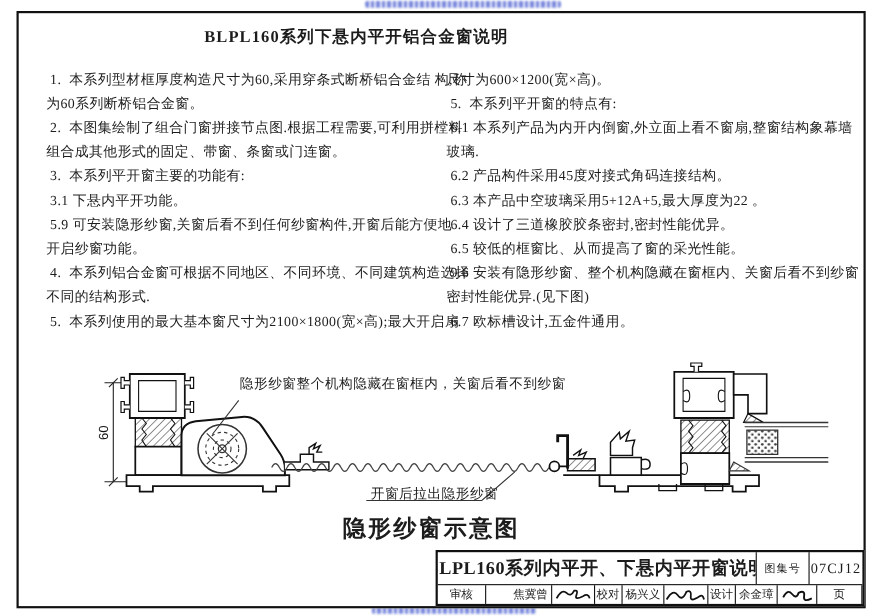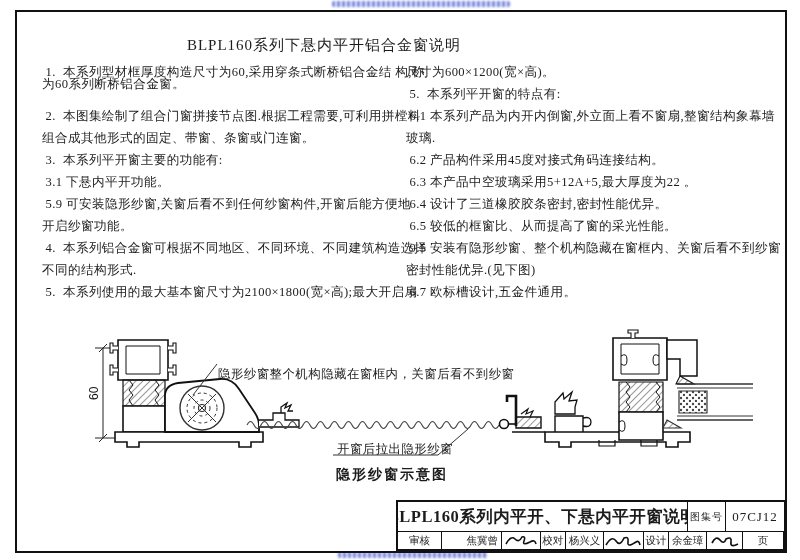--- a/index.html
+++ b/index.html
@@ -14,94 +14,94 @@
     background:repeating-linear-gradient(90deg,#4a5fd0 0 3px,rgba(74,95,208,.15) 3px 5px);
     filter:blur(1px);opacity:.75;
   }
   #wm-top{left:332px;top:1px;width:178px;}
   #wm-bottom{left:338px;top:552px;width:150px;}
   .page-border{
     position:absolute;left:15px;top:10px;width:768px;height:539px;
     border:2.5px solid #111;background:#fff;
   }
   .doc-title{
-    position:absolute;left:0;top:36px;width:648px;text-align:center;
-    font-size:15px;font-weight:normal;letter-spacing:1px;
+    position:absolute;left:0;top:24px;width:648px;text-align:center;
+    font-size:15px;font-weight:bold;letter-spacing:1px;
   }
   .note-line{
     position:absolute;font-size:12.6px;white-space:pre;letter-spacing:.4px;
   }
   .col-left{left:42px;width:360px;}
   .col-right{left:406px;width:372px;}
   .callout{
     position:absolute;font-size:12.4px;white-space:nowrap;letter-spacing:.5px;
   }
   .drawing-caption{
     position:absolute;left:392px;top:466px;transform:translateX(-50%);
-    font-size:14px;font-weight:bold;letter-spacing:2px;text-align:center;
+    font-size:21px;font-weight:bold;letter-spacing:2px;text-align:center;
   }
   svg.drawing{position:absolute;left:85px;top:318px;}
   svg.drawing *{vector-effect:non-scaling-stroke;}
   
   .title-block{
     position:absolute;left:396px;top:500px;width:390px;height:51px;
     border:2px solid #111;box-sizing:border-box;background:#fff;
     display:flex;flex-direction:column;font-family:"Liberation Serif","DejaVu Serif",serif;
   }
   .tb-row{display:flex;box-sizing:border-box;}
   .tb-row1{height:30px;border-bottom:1.5px solid #111;}
   .tb-row2{height:17px;flex:1;}
   .tb-cell{
     box-sizing:border-box;border-right:1.2px solid #111;
     display:flex;align-items:center;justify-content:center;
     overflow:hidden;white-space:nowrap;
   }
   .tb-cell:last-child{border-right:none;}
   .tb-main-title{width:290px;font-size:16.5px;font-weight:bold;letter-spacing:.5px;}
-  .tb-atlas-label{width:38px;font-size:10px;letter-spacing:1px;}
+  .tb-atlas-label{width:48px;font-size:10px;letter-spacing:1px;}
   .tb-atlas-no{flex:1;font-size:13px;letter-spacing:1px;}
   .tb-small{font-size:10.5px;}
   .tb-sig svg{display:block;}
   .c-shenhe{width:45px;}  .c-name1{width:39px;margin-left:22px;} .c-sig1{width:40px;}
   .c-jiaodui{width:26px;} .c-name2{width:39px;} .c-sig2{width:41px;}
   .c-sheji{width:26px;}   .c-name3{width:39px;text-align:right;} .c-sig3{width:37px;}
   .c-page-label{width:42px;font-size:10.5px;}
   .c-page-no{flex:1;font-size:13px;margin-top:48px;}
 </style>
 </head>
 <body>
 
 <div id="wm-top" class="watermark"></div>
 <div id="wm-bottom" class="watermark"></div>
 
 <div class="page-border"></div>
 
 <div class="doc-title">BLPL160系列下悬内平开铝合金窗说明</div>
 
 <div class="note-line col-left" style="top:64px"> 1.  本系列型材框厚度构造尺寸为60,采用穿条式断桥铝合金结 构,称</div>
-<div class="note-line col-left" style="top:76px">为60系列断桥铝合金窗。</div>
+<div class="note-line col-left" style="top:86px">为60系列断桥铝合金窗。</div>
 <div class="note-line col-left" style="top:108px"> 2.  本图集绘制了组合门窗拼接节点图.根据工程需要,可利用拼樘料</div>
 <div class="note-line col-left" style="top:130px">组合成其他形式的固定、带窗、条窗或门连窗。</div>
 <div class="note-line col-left" style="top:152px"> 3.  本系列平开窗主要的功能有:</div>
 <div class="note-line col-left" style="top:174px"> 3.1 下悬内平开功能。</div>
 <div class="note-line col-left" style="top:196px"> 5.9 可安装隐形纱窗,关窗后看不到任何纱窗构件,开窗后能方便地</div>
 <div class="note-line col-left" style="top:218px">开启纱窗功能。</div>
 <div class="note-line col-left" style="top:240px"> 4.  本系列铝合金窗可根据不同地区、不同环境、不同建筑构造选择</div>
 <div class="note-line col-left" style="top:262px">不同的结构形式.</div>
 <div class="note-line col-left" style="top:284px"> 5.  本系列使用的最大基本窗尺寸为2100×1800(宽×高);最大开启扇</div>
 
 <div class="note-line col-right" style="top:64px">尺寸为600×1200(宽×高)。</div>
 <div class="note-line col-right" style="top:86px"> 5.  本系列平开窗的特点有:</div>
 <div class="note-line col-right" style="top:108px"> 6.1 本系列产品为内开内倒窗,外立面上看不窗扇,整窗结构象幕墙</div>
 <div class="note-line col-right" style="top:130px">玻璃.</div>
 <div class="note-line col-right" style="top:152px"> 6.2 产品构件采用45度对接式角码连接结构。</div>
 <div class="note-line col-right" style="top:174px"> 6.3 本产品中空玻璃采用5+12A+5,最大厚度为22 。</div>
 <div class="note-line col-right" style="top:196px"> 6.4 设计了三道橡胶胶条密封,密封性能优异。</div>
 <div class="note-line col-right" style="top:218px"> 6.5 较低的框窗比、从而提高了窗的采光性能。</div>
-<div class="note-line col-right" style="top:240px"> 9.5 安装有隐形纱窗、整个机构隐藏在窗框内、关窗后看不到纱窗</div>
+<div class="note-line col-right" style="top:240px"> 9.6 安装有隐形纱窗、整个机构隐藏在窗框内、关窗后看不到纱窗</div>
 <div class="note-line col-right" style="top:262px">密封性能优异.(见下图)</div>
 <div class="note-line col-right" style="top:284px"> 6.7 欧标槽设计,五金件通用。</div>
 
 <svg class="drawing" width="670" height="150" viewBox="0 0 670 150">
   <defs>
     <pattern id="hatch" width="5" height="5" patternUnits="userSpaceOnUse" patternTransform="rotate(45)">
       <line x1="0" y1="0" x2="0" y2="5" stroke="#333" stroke-width="1"></line>
     </pattern>
     <pattern id="dots" width="6" height="6" patternUnits="userSpaceOnUse">
       <circle cx="2" cy="2" r="1.2" fill="#444"></circle>
@@ -208,21 +208,21 @@
     <rect x="594" y="73" width="28" height="22" fill="url(#dots)" stroke-width="1.2"></rect>
     <path d="M582,102 l14,8 h-18 z" fill="url(#hatch)" stroke-width="1.1"></path>
   </g>
 
   <g stroke="#333" stroke-width="1" fill="none">
     <polyline points="108,77 132,46"></polyline>
     <polyline points="248,137 353,137 383,111"></polyline>
   </g>
 </svg>
 
-<div class="callout" style="left:218px;top:366px">隐形纱窗整个机构隐藏在窗框内，关窗后看不到纱窗</div>
+<div class="callout" style="left:218px;top:341px">隐形纱窗整个机构隐藏在窗框内，关窗后看不到纱窗</div>
 <div class="callout" style="left:337px;top:441px">开窗后拉出隐形纱窗</div>
 <div class="drawing-caption">隐形纱窗示意图</div>
 
 <div class="title-block">
   <div class="tb-row tb-row1">
     <div class="tb-cell tb-main-title">BLPL160系列内平开、下悬内平开窗说明</div>
     <div class="tb-cell tb-atlas-label">图集号</div>
     <div class="tb-cell tb-atlas-no">07CJ12</div>
   </div>
   <div class="tb-row tb-row2">

